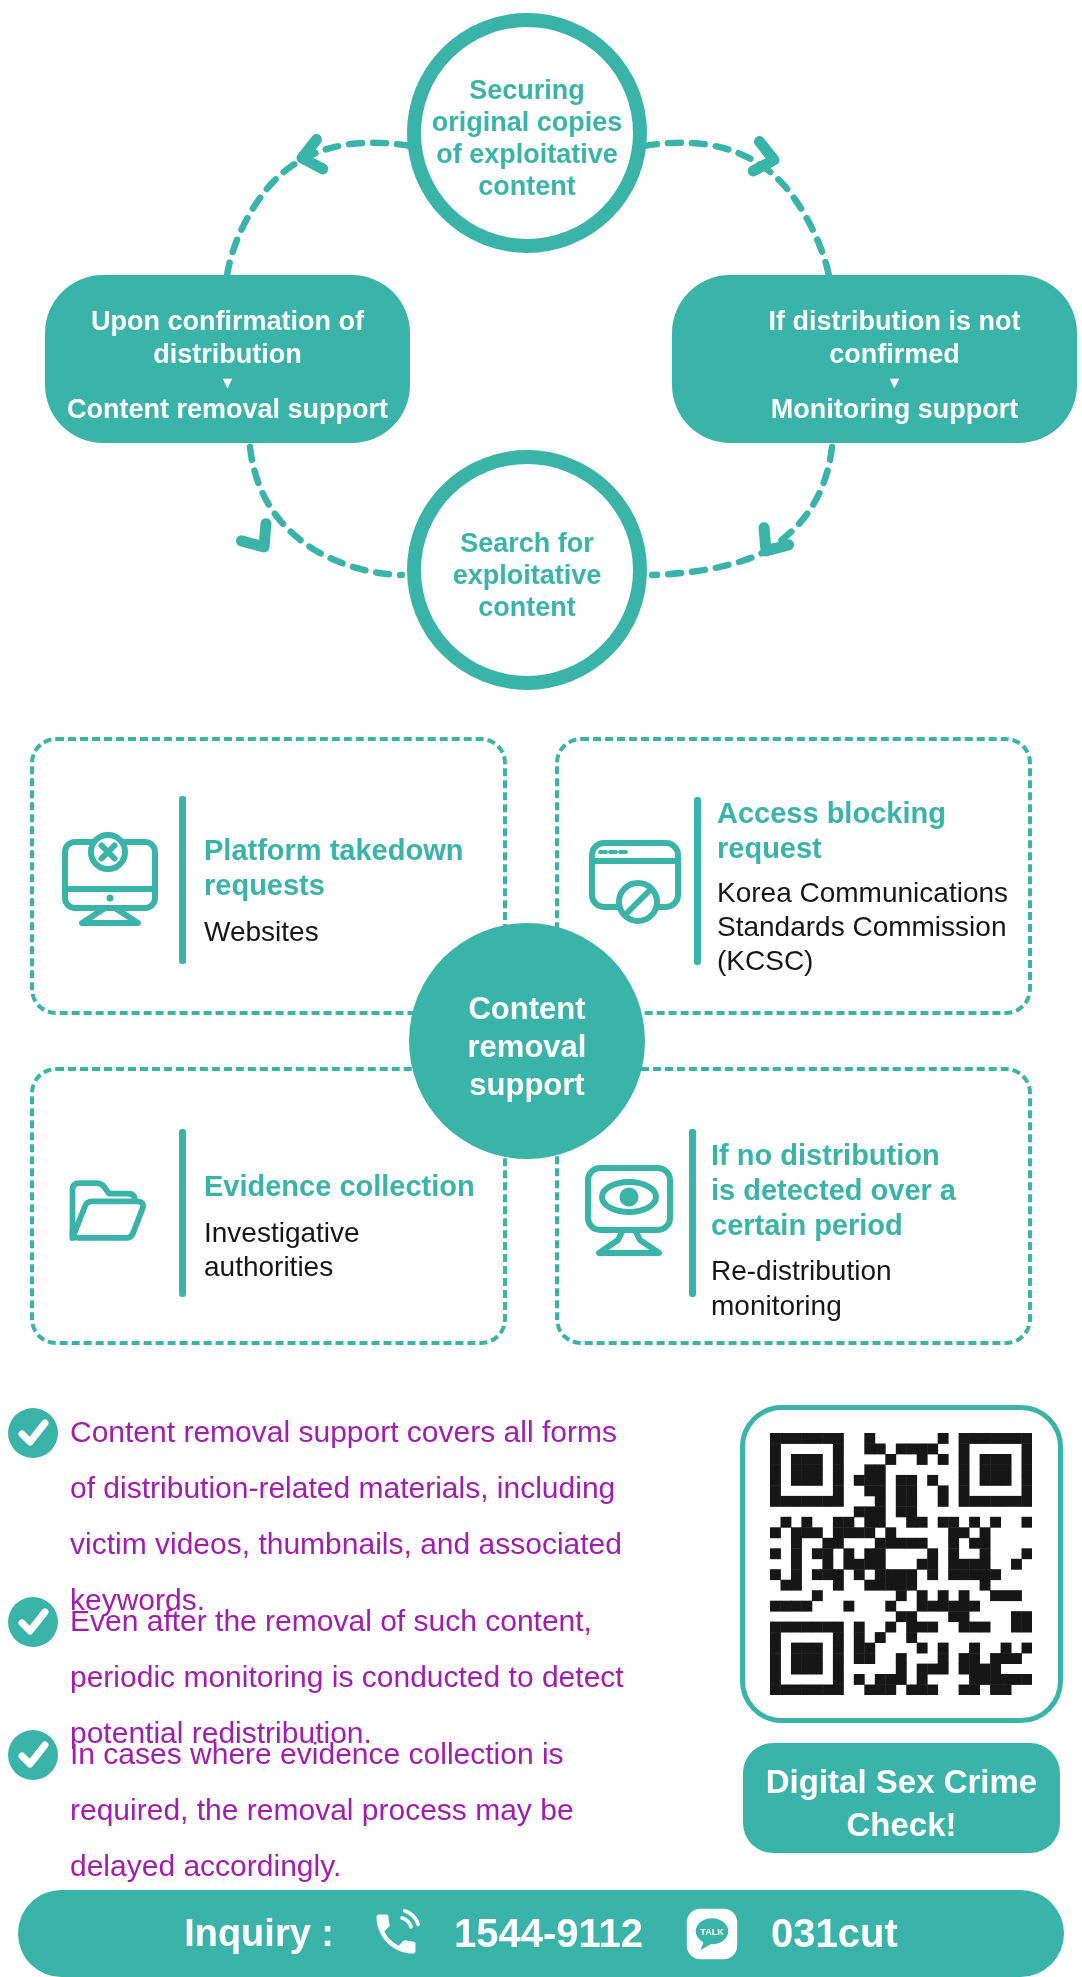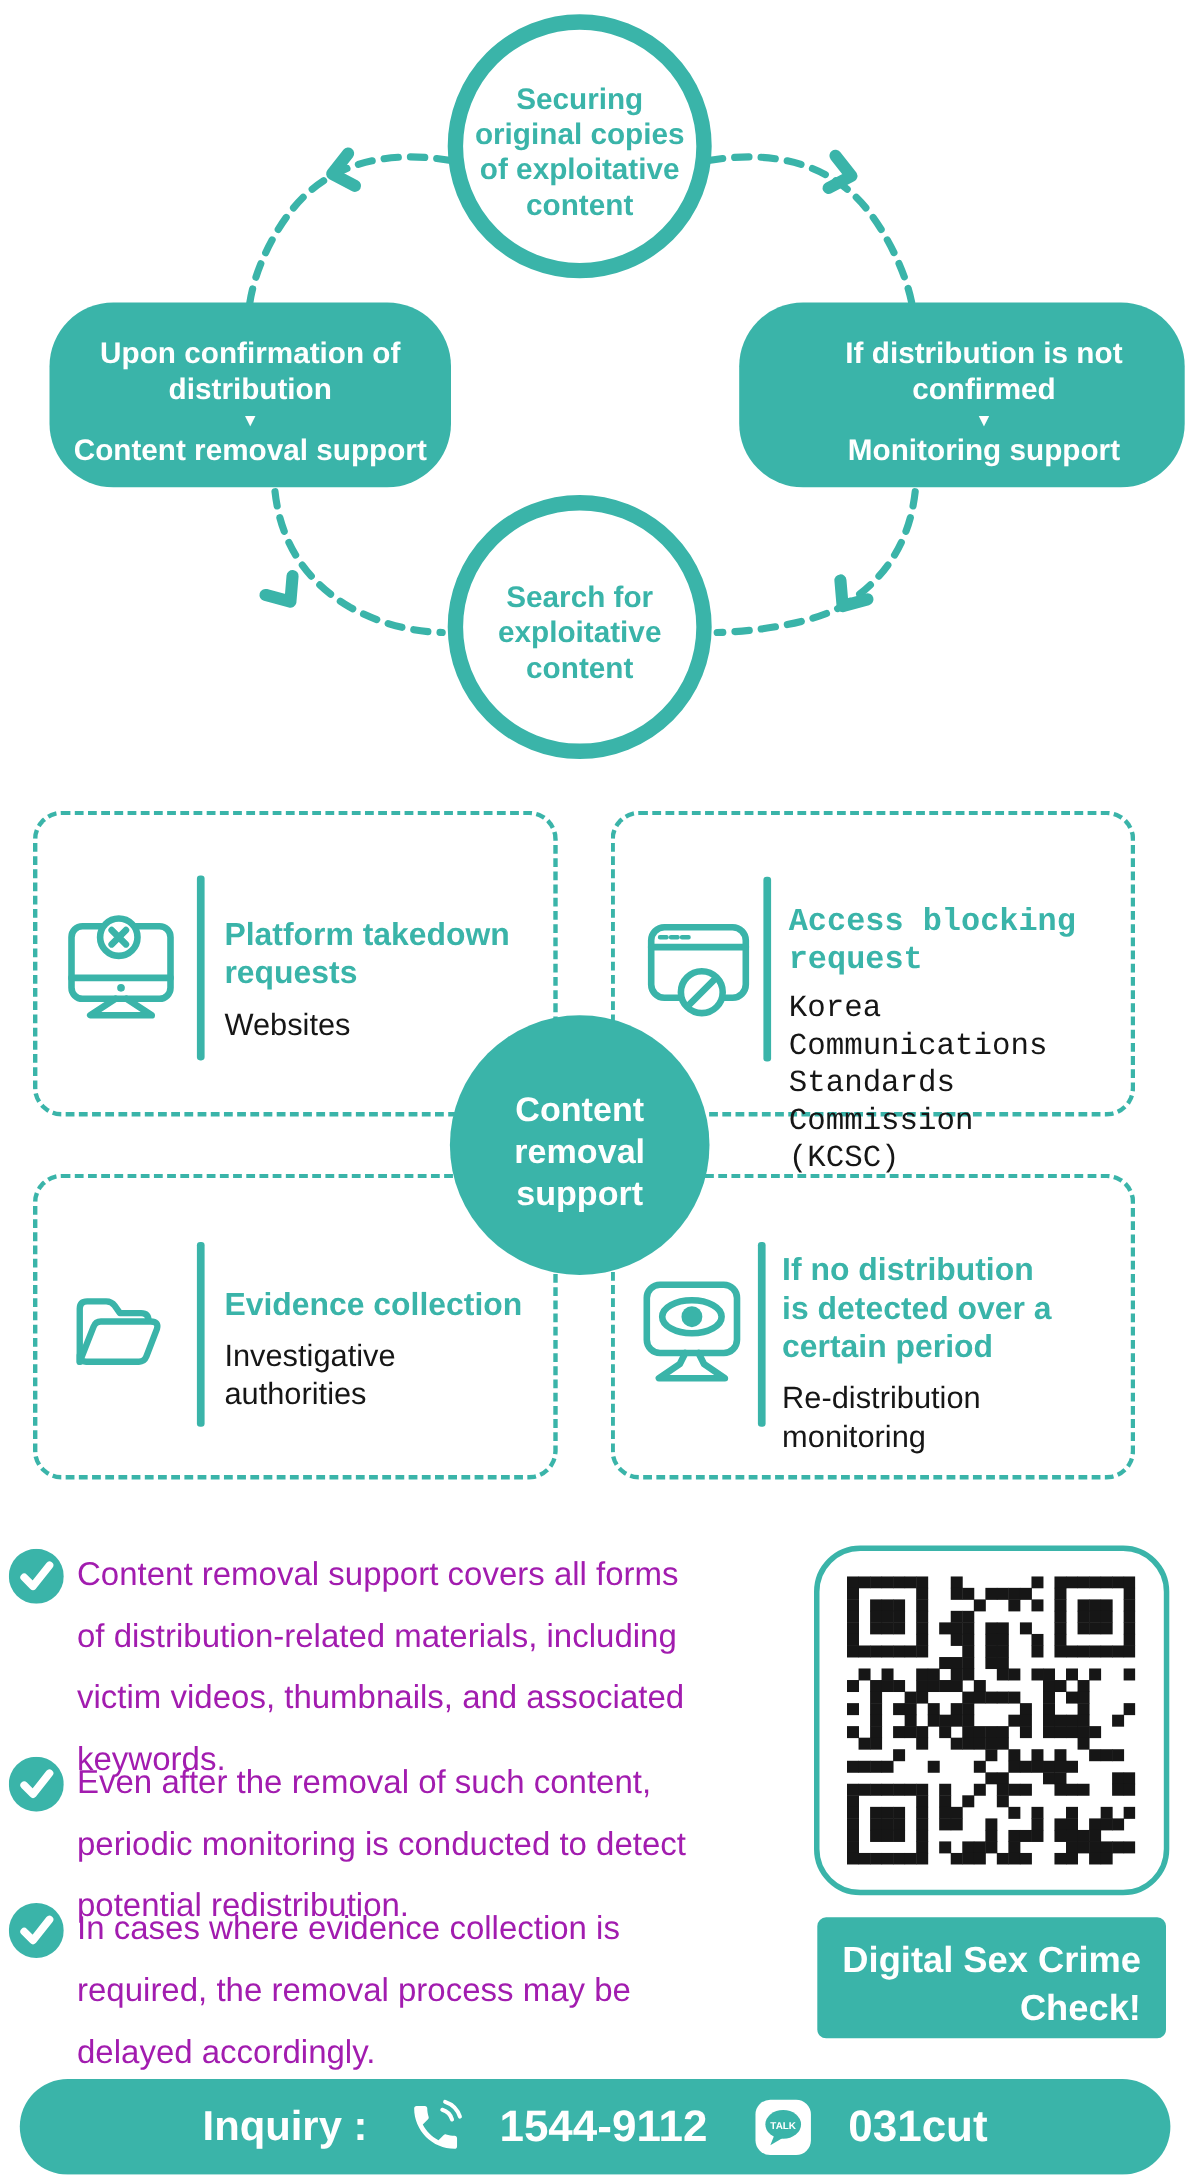--- a/index.html
+++ b/index.html
@@ -43,21 +43,21 @@
   .note-text{color:#a21caf;font-size:30px;line-height:56px;margin-top:-4px;}
   .check{flex:0 0 auto;}
   
   #qr-box{
     position:absolute;left:740px;top:1405px;width:323px;height:318px;box-sizing:border-box;
     border:5px solid var(--teal);border-radius:42px;background:#fff;
   }
   #qr-svg{position:absolute;left:25px;top:23px;}
   #qr-label{
     position:absolute;left:743px;top:1743px;width:317px;height:110px;background:var(--teal);
-    border-radius:8px;display:flex;align-items:center;justify-content:center;text-align:right;
+    border-radius:30px;display:flex;align-items:center;justify-content:center;text-align:center;
     color:#fff;font-weight:bold;font-size:33px;line-height:1.3;
   }
   
   #footer-pill{
     position:absolute;left:18px;top:1890px;width:1046px;height:87px;background:var(--teal);
     border-radius:44px;display:flex;align-items:center;justify-content:center;gap:32px;
     color:#fff;font-weight:bold;
   }
   #footer-pill .ftxt{font-size:40px;}
   #footer-pill .flabel{font-size:38px;margin-right:4px;}
@@ -132,21 +132,21 @@
     <svg class="icon" style="left:24px;top:88px;" width="104" height="104" viewBox="0 0 104 104">
       <g fill="none" stroke="#3ab4a9" stroke-width="6" stroke-linecap="round" stroke-linejoin="round">
         <rect x="9" y="14" width="86" height="64" rx="12"></rect>
         <line x1="9" y1="32" x2="95" y2="32"></line>
         <path d="M17 23 h6 M27 23 h6 M37 23 h6" stroke-width="4"></path>
         <circle cx="55" cy="73" r="19" fill="#ffffff"></circle>
         <line x1="42.5" y1="85.5" x2="67.5" y2="60.5"></line>
       </g>
     </svg>
     <div class="vbar" style="left:135px;top:56px;"></div>
-    <div class="btext" style="left:158px;top:68px;font-family:Liberation Mono, monospace;">
+    <div class="btext" style="left:158px;top:43px;">
       <div class="btitle pre">Access blocking
 request</div>
       <div class="bsub pre" style="margin-top:10px;">Korea Communications
 Standards Commission
 (KCSC)</div>
     </div>
   </div>
 
   <div class="dbox" style="left:30px;top:1067px;">
     <svg class="icon" style="left:26px;top:90px;" width="100" height="100" viewBox="0 0 104 104">

